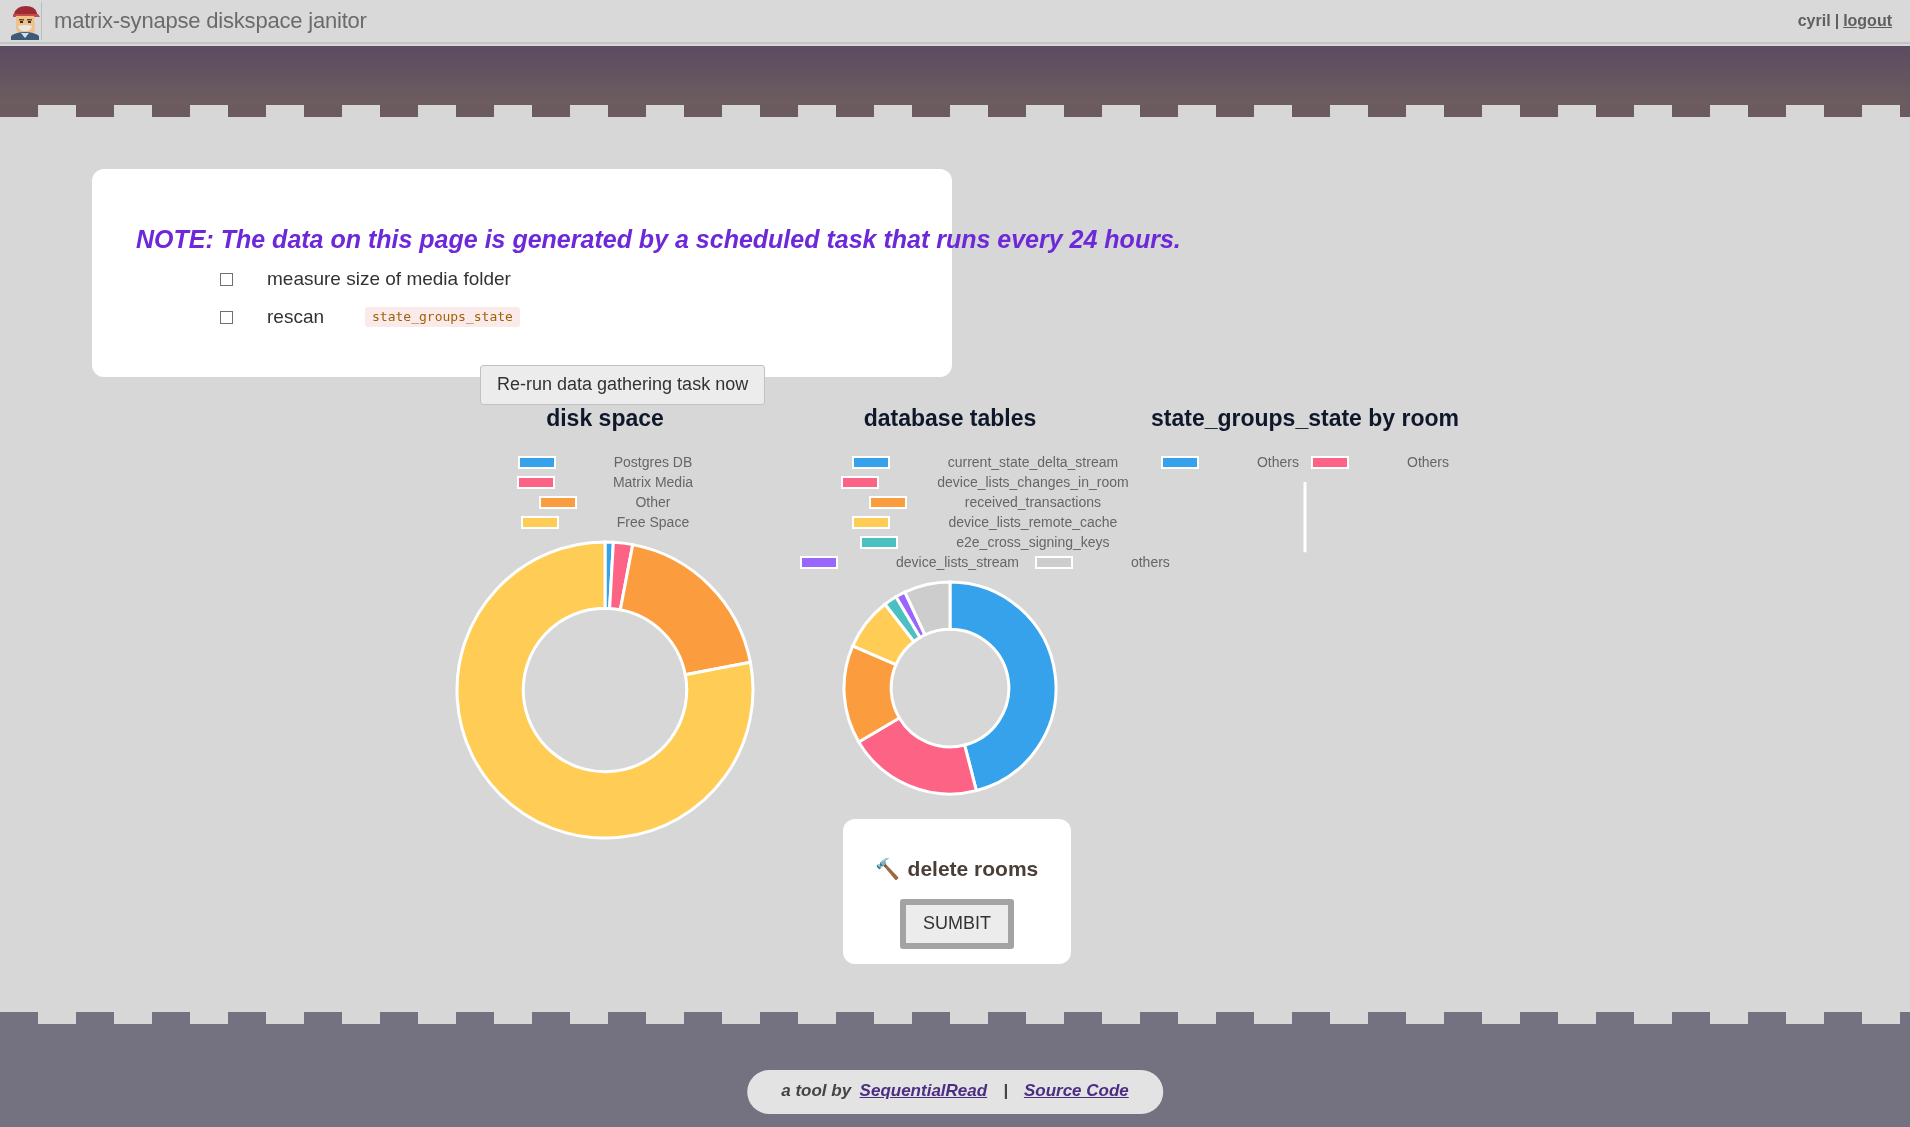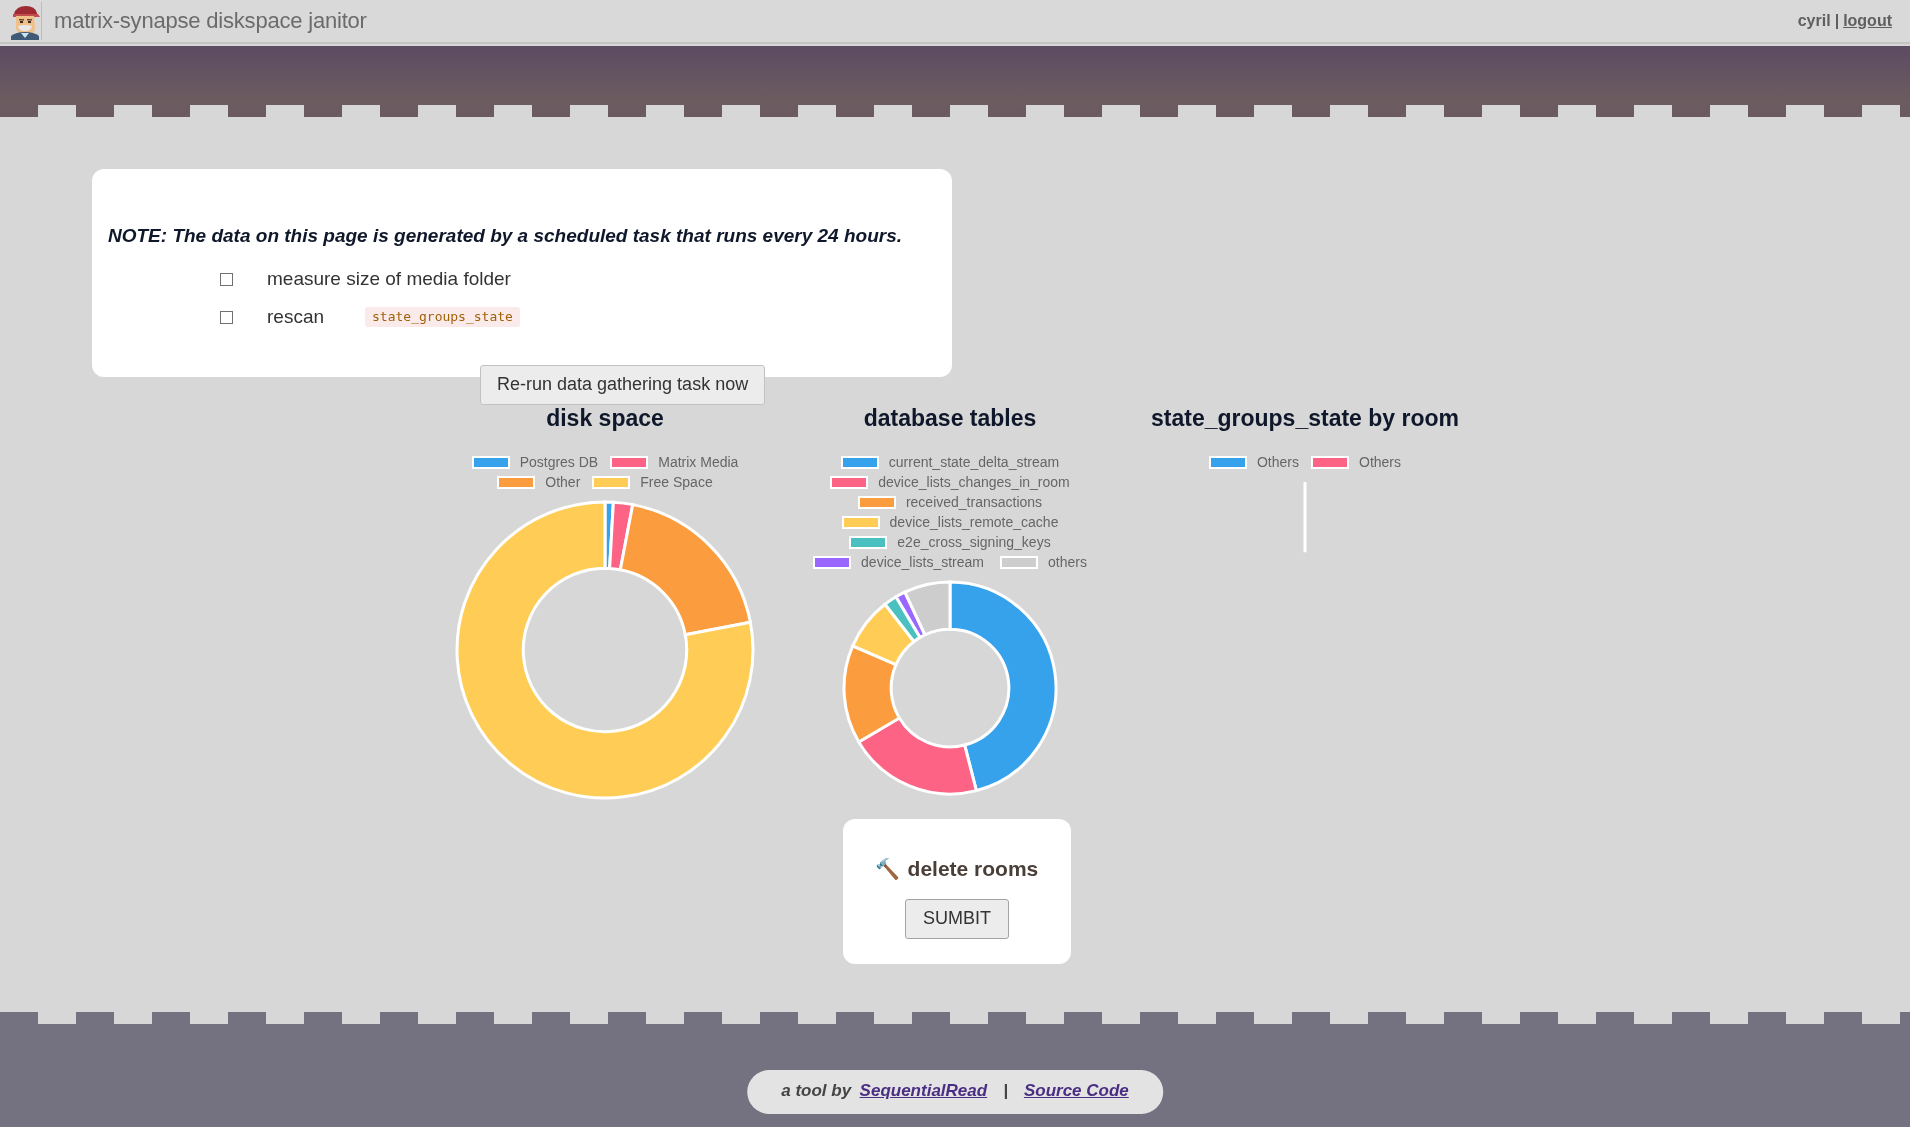--- a/index.html
+++ b/index.html
@@ -57,23 +57,23 @@
     position: absolute; top: 117px; left: 0; width: 1910px; height: 898px;
     background: #d7d7d7;
   }
 
   
   #note-card {
     position: absolute; left: 92px; top: 52px; width: 860px; height: 208px;
     background: #fff; border-radius: 12px;
   }
   #note-text {
-    position: absolute; left: 16px; top: 56px;
-    font-size: 19px; font-weight: bold; font-style: italic;
-    color: #0f172a;
+    position: absolute; left: 44px; top: 56px;
+    font-size: 25px; font-weight: bold; font-style: italic;
+    color: #6d28d9;
     white-space: nowrap;
   }
   .chk-row { position: absolute; left: 128px; display: flex; align-items: center; gap: 32px; }
   #chk-row-1 { top: 99px; }
   #chk-row-2 { top: 137px; }
   .chk {
     width: 13px; height: 13px; margin: 0 2px 0 0;
     border: 1px solid #707070; background: #fff; cursor: pointer;
     flex: none;
   }
@@ -101,21 +101,21 @@
   .chart-title {
     text-align: center; font-size: 23px; font-weight: bold;
     color: #0f172a; margin: 0 0 22px 0; white-space: nowrap;
   }
 
   .legend {
     display: flex; flex-wrap: wrap; justify-content: center;
     align-items: center; gap: 4px 12px; margin-bottom: 10px;
   }
   .legend.stacked { flex-direction: column; align-items: center; gap: 4px; }
-  .legend-item { display: flex; align-items: center; white-space: nowrap; }
+  .legend-item { display: flex; align-items: center; white-space: nowrap; gap: 48px; }
   .swatch {
     width: 38px; height: 13px; border: 2px solid #fff; margin-right: 10px;
     flex: none;
   }
   .legend-label { font-size: 14px; color: #666; }
 
   .donut-wrap { display: flex; justify-content: center; }
   .donut { position: relative; }
   .donut svg { display: block; }
 
@@ -125,21 +125,21 @@
     background: #fff; border-radius: 12px;
     display: flex; flex-direction: column; align-items: center;
   }
   #delete-title {
     margin-top: 38px; font-size: 21px; font-weight: bold; color: #4a3f38;
     display:flex; align-items:center; gap:7px;
   }
   #hammer-icon { font-size: 20px; line-height: 1; }
   #sumbit-btn {
     margin-top: 18px; padding: 8px 17px 9px 17px;
-    background: #ececec; border: 1px solid #a3a3a3; border-radius: 3px;
+    background: #ececec; border: 6px solid #a3a3a3; border-radius: 3px;
     font-family: "Liberation Sans", sans-serif;
     font-size: 18px; color: #333; cursor: pointer;
   }
 
   
   #footer-teeth {
     position: absolute; top: 1012px; left: 0; width: 1910px; height: 12px;
     background-color: #d7d7d7;
     background-image: repeating-linear-gradient(
       to right,

